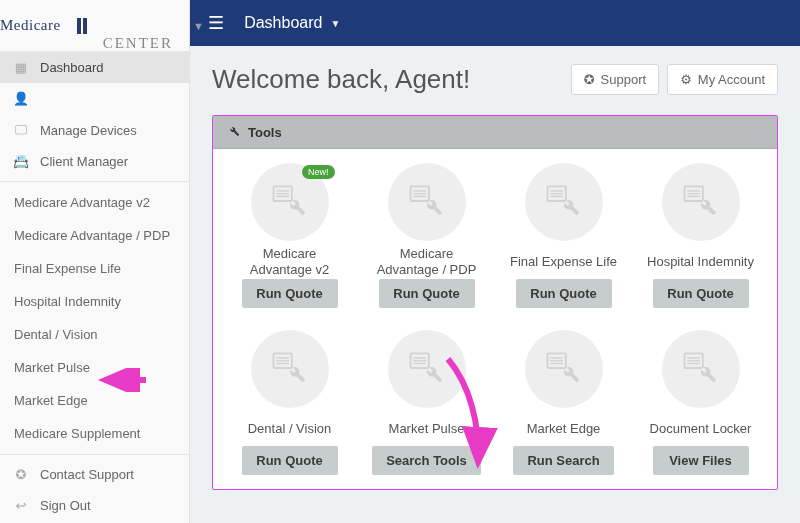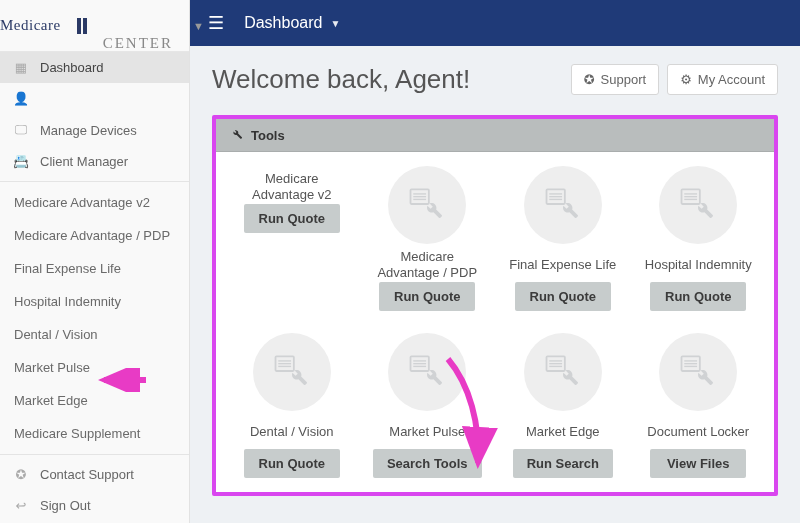--- a/index.html
+++ b/index.html
@@ -25,21 +25,21 @@
   .hamburger { font-size: 18px; margin-right: 20px; cursor: pointer; }
   .topbar-title { font-size: 16px; font-weight: 500; display:flex; align-items:center; gap:8px;}
   .topbar-caret { font-size: 10px; opacity:0.9;}
 
   .content { padding: 18px 22px; overflow: auto; }
   .header-row { display: flex; justify-content: space-between; align-items: flex-start; margin-bottom: 20px; }
   .welcome { font-size: 26px; color: #555; font-weight: 400; }
   .header-btns { display: flex; gap: 8px; }
   .hbtn { background: #fff; border: 1px solid #d6d6d6; border-radius: 3px; padding: 7px 12px; color: #666; cursor: pointer; display:flex; align-items:center; gap:6px; font-size:13px;}
 
-  .panel { background: #fff; border: 4px solid #d946ef; border-radius: 2px; }
+  .panel { background: #fff; border: 1px solid #d946ef; border-radius: 2px; }
   .panel-header { background: #b9bdbd; color: #333; padding: 8px 14px; font-weight: 700; font-size: 13px; display:flex; align-items:center; gap:8px; border-bottom:1px solid #a9adad;}
   .panel-body { padding: 14px 18px; }
 
   .tiles { display: grid; grid-template-columns: repeat(4, 1fr); gap: 22px 20px; }
   .tile { display: flex; flex-direction: column; align-items: center; text-align: center; position:relative;}
   .tile-circle { width: 78px; height: 78px; border-radius: 50%; background: #eeeeee; display:flex; align-items:center; justify-content:center; position:relative;}
   .tile-circle svg { opacity:0.35;}
   .badge-new { position: absolute; top: 2px; right: -6px; background: #4aa23c; color: #fff; font-size: 9px; padding: 2px 6px; border-radius: 8px; z-index:2;}
   .tile-label { height: 34px; display:flex; align-items:center; justify-content:center; color:#555; font-size:13px; margin-top:4px; line-height:1.2;}
   .tile-btn { background:#c7cccc; border:none; color:#3b3b3b; font-size:13px; padding:7px 14px; border-radius:2px; cursor:pointer; font-weight:600; min-width:96px;}
@@ -136,20 +136,30 @@
           <span>
             <svg width="13" height="13" viewBox="0 0 24 24" fill="#333">
                 <path d="M22 19l-7-7c.6-1.6.3-3.5-1-4.8-1.4-1.4-3.5-1.7-5.2-.9l3 3-2.1 2.1-3-3c-.8 1.7-.5 3.8.9 5.2 1.3 1.3 3.2 1.6 4.8 1l7 7c.4.4 1 .4 1.4 0l1.2-1.2c.4-.4.4-1 0-1.4z"></path>
               </svg>
           </span>
           <span>Tools</span>
         </div>
         <div class="panel-body">
           <div class="tiles" id="tiles">
               <div class="tile">
+                <div class="tile-circle">
+                  <span class="badge-new">New!</span>
+                  <span><svg width="44" height="44" viewBox="0 0 48 48">
+                      <rect x="6" y="8" width="20" height="16" rx="1" fill="none" stroke="#9aa0a6" stroke-width="2"></rect>
+                      <line x1="9" y1="13" x2="23" y2="13" stroke="#9aa0a6" stroke-width="1.5"></line>
+                      <line x1="9" y1="16" x2="23" y2="16" stroke="#9aa0a6" stroke-width="1.5"></line>
+                      <line x1="9" y1="19" x2="23" y2="19" stroke="#9aa0a6" stroke-width="1.5"></line>
+                      <path d="M40 36l-6-6c.7-1.8.3-4-1.2-5.5-1.6-1.6-4-1.9-5.9-1l3.4 3.4-2.4 2.4-3.4-3.4c-.9 1.9-.6 4.3 1 5.9 1.5 1.5 3.7 1.9 5.5 1.2l6 6c.5.5 1.2.5 1.6 0l1.4-1.4c.5-.4.5-1.1 0-1.6z" fill="#9aa0a6"></path>
+                    </svg></span>
+                </div>
                 <div class="tile-label">
                   <span>Medicare Advantage v2</span>
                 </div>
                 <button class="tile-btn"><span>Run Quote</span></button>
               </div>
               <div class="tile">
                 <div class="tile-circle">
                   <span><svg width="44" height="44" viewBox="0 0 48 48">
                       <rect x="6" y="8" width="20" height="16" rx="1" fill="none" stroke="#9aa0a6" stroke-width="2"></rect>
                       <line x1="9" y1="13" x2="23" y2="13" stroke="#9aa0a6" stroke-width="1.5"></line>

